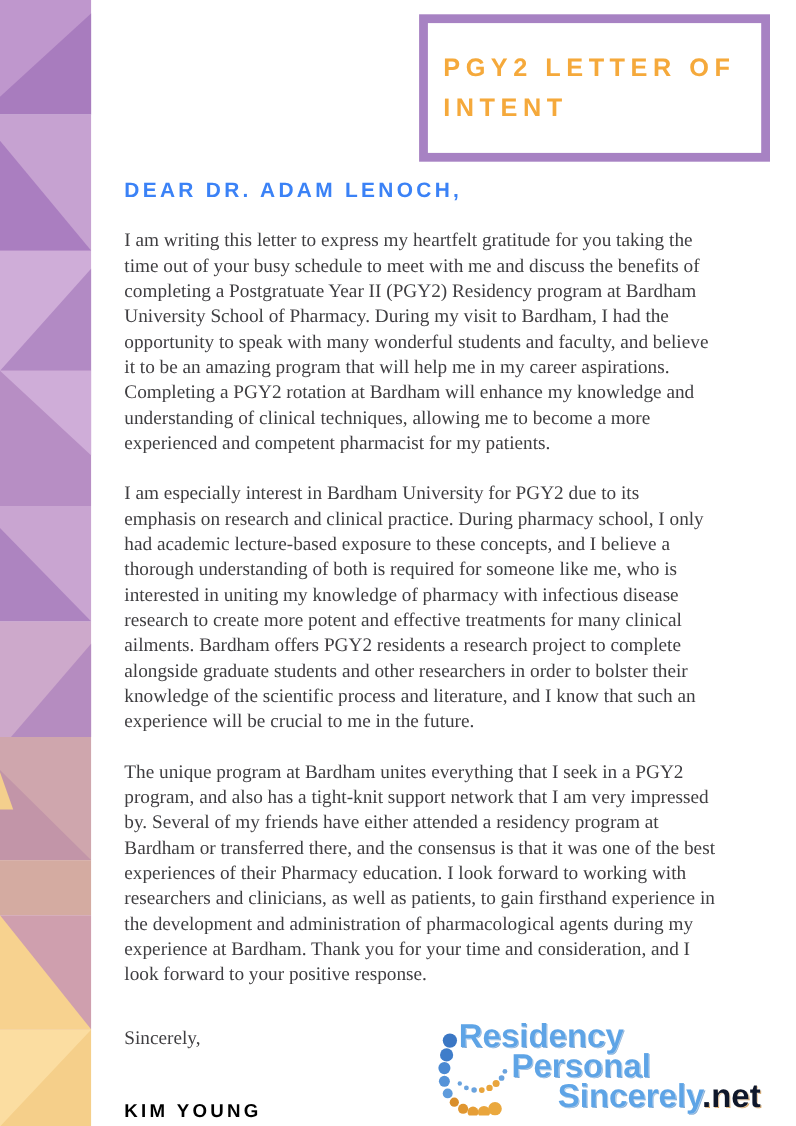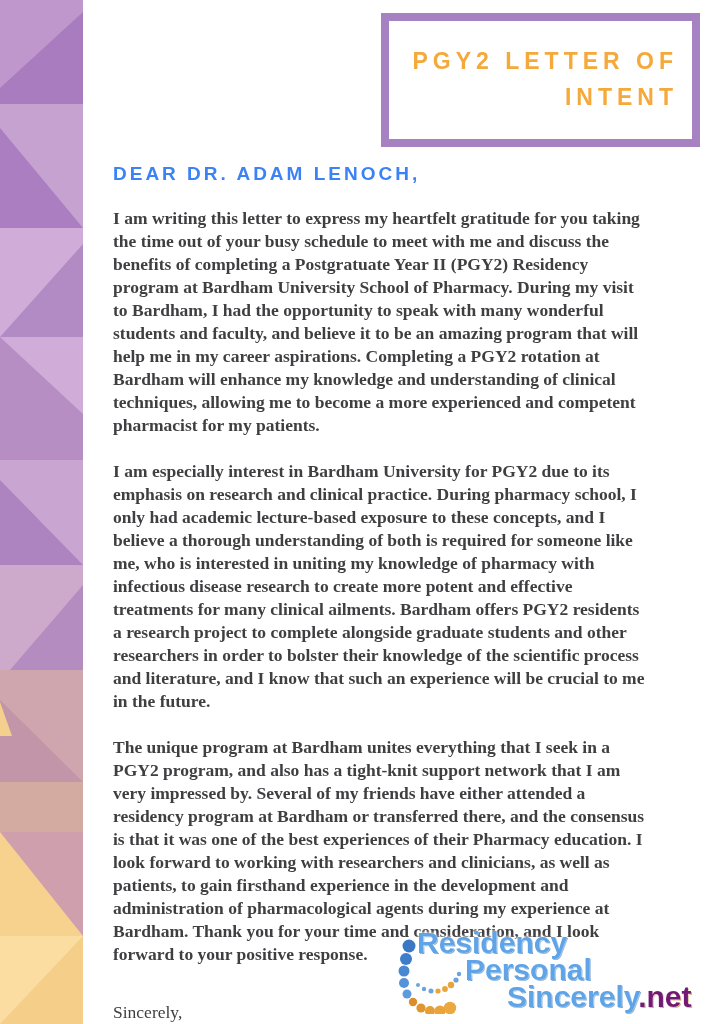--- a/index.html
+++ b/index.html
@@ -9,38 +9,38 @@
   }
   .page{position:relative;width:724px;height:1024px;background:#ffffff;}
 
   
   .strip{position:absolute;left:0;top:0;width:83px;height:1024px;}
 
   
   .title-box{
     position:absolute;left:381px;top:13px;width:319px;height:134px;
     box-sizing:border-box;border:8px solid #a782c3;background:#ffffff;
-    display:flex;align-items:center;justify-content:center;text-align:right;
+    display:flex;align-items:center;justify-content:center;text-align:left;
   }
   .title-box h1{
     margin:0;padding:0 14px;
     font-size:23px;font-weight:bold;letter-spacing:5px;line-height:1.55;
     color:#f5a93b;font-family:"Liberation Sans",sans-serif;
   }
 
   
   .content{position:absolute;left:113px;top:0;width:537px;}
   .salutation{
     margin:163px 0 0 0;
     font-size:19px;font-weight:bold;letter-spacing:3px;color:#3b82f6;
   }
   .body-text p{
     margin:23px 0 0 0;
     font-family:"Liberation Serif",serif;
-    font-size:17.5px;line-height:23px;color:#3f3e41;font-weight:bold;
+    font-size:17.5px;line-height:23px;color:#3f3e41;
   }
   .body-text p.para-first{margin-top:22px;}
   .closing{
     margin:36px 0 0 0;
     font-family:"Liberation Serif",serif;
     font-size:17.5px;color:#3f3e41;
   }
   .signature{
     margin:46px 0 0 0;
     font-size:17px;font-weight:bold;letter-spacing:3px;color:#000000;
@@ -52,21 +52,21 @@
   .logo .word{
     position:absolute;white-space:nowrap;
     font-family:"Liberation Sans",sans-serif;font-weight:bold;font-size:30px;
     color:#5ea4e6;
     text-shadow:0 0 2px #ffffff,0 0 4px #ffffff,1px 1px 0 #3e7fc1;
   }
   .logo .w1{left:22px;top:0px;}
   .logo .w2{left:70px;top:27px;}
   .logo .w3{left:112px;top:54px;}
   .logo .tld{
-    color:#701a75;
+    color:#0f172a;
     text-shadow:0 0 2px #ffffff,0 0 4px #ffffff,1px 1px 0 #c9832a;
   }
 </style>
 </head>
 <body>
 
 <div class="page">
 
   <svg class="strip" width="83" height="1024" viewBox="0 0 83 1024" preserveAspectRatio="none">
     <rect x="0" y="0" width="83" height="104" fill="#bf97cd"></rect>

